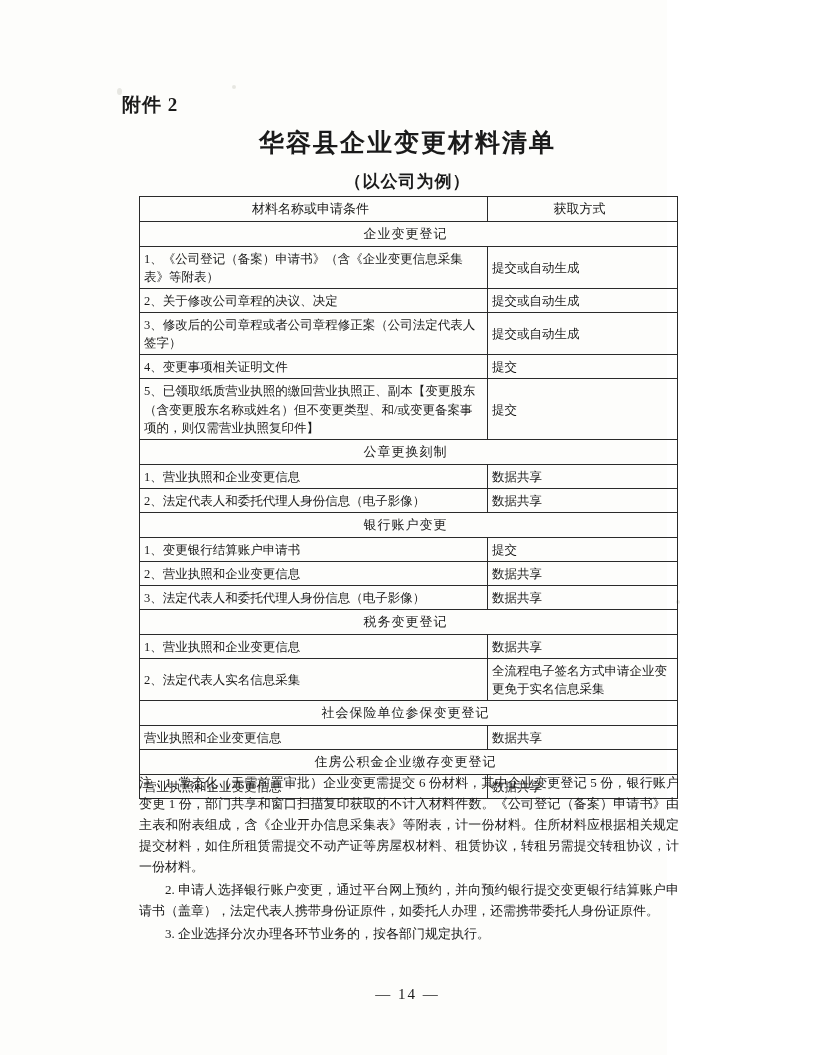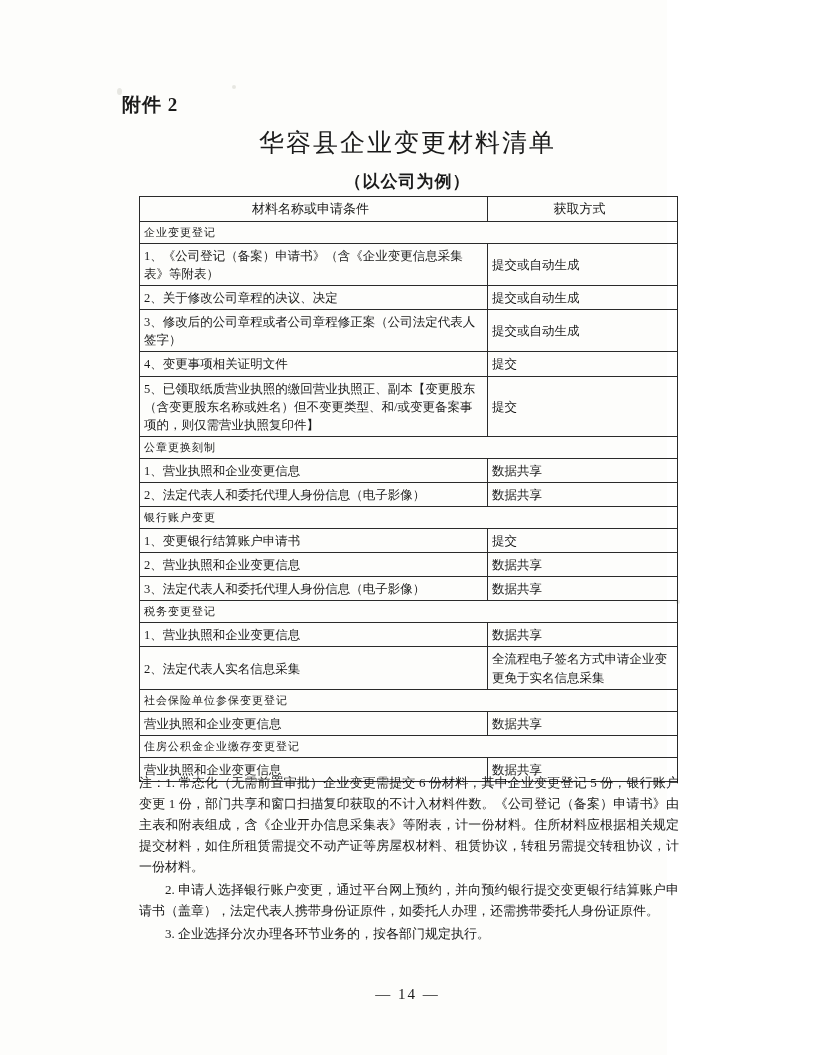--- a/index.html
+++ b/index.html
@@ -30,21 +30,21 @@
     font-weight: bold;
     letter-spacing: 1px;
   }
   .doc-title {
     position: absolute;
     left: 0;
     top: 126px;
     width: 815px;
     text-align: center;
     font-size: 25px;
-    font-weight: normal;
+    font-weight: bold;
     letter-spacing: 2px;
   }
   .doc-subtitle {
     position: absolute;
     left: 0;
     top: 170px;
     width: 815px;
     text-align: center;
     font-size: 17px;
     letter-spacing: 1px;
@@ -66,22 +66,23 @@
     line-height: 1.45;
     font-weight: normal;
   }
   .col-a { width: 348px; }
   .col-b { width: 190px; }
   th.hdr {
     text-align: center;
     font-size: 13px;
   }
   td.section {
-    font-weight: bold;
-    font-size: 11px;
+    text-align: center;
+    font-weight: bold;
+    font-size: 13px;
     letter-spacing: 1px;
     padding: 2px 0 1px 0;
   }
   td.itemtext {
     text-align: left;
   }
   td.way {
     text-align: left;
   }
   .notes {

